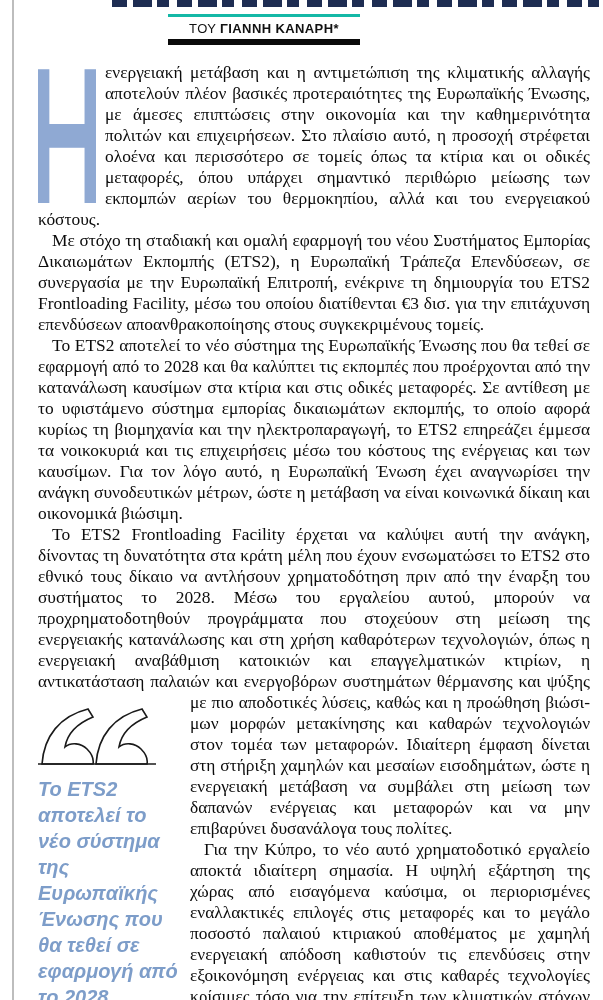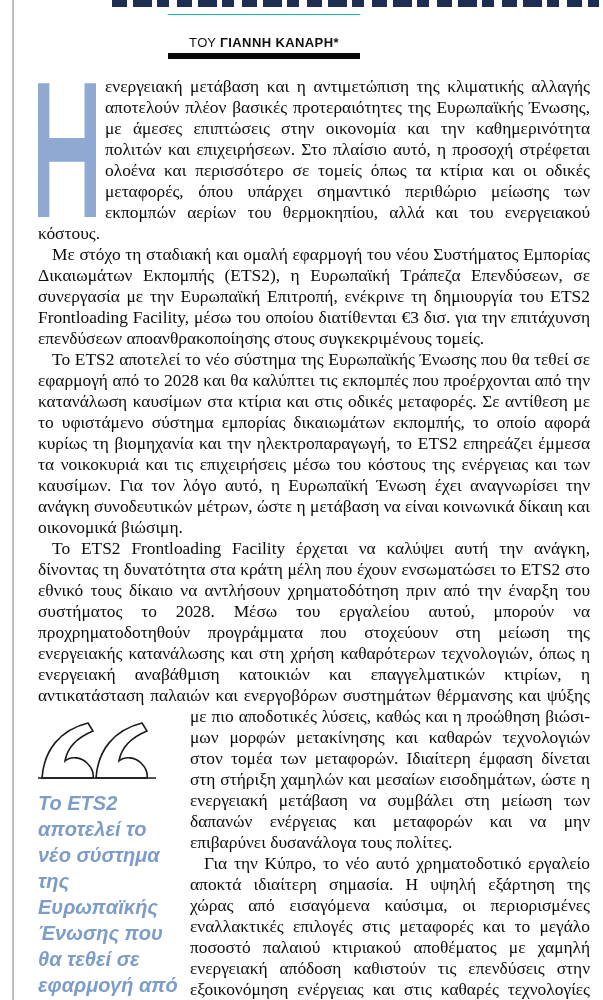--- a/index.html
+++ b/index.html
@@ -23,22 +23,22 @@
       #1e2d52 45px 57px, transparent 57px 65px);
   }
   .content { margin:0 13px 0 38px; }
   .byline-block {
     width:192px;
     margin:14px 0 17px 130px;
     text-align:center;
   }
   .byline-text {
     display:block;
-    border-top:1px solid #14b8a6;
-    padding:20px 0 3px 0;
+    border-top:3px solid #14b8a6;
+    padding:4px 0 3px 0;
     font-family:"Liberation Sans","DejaVu Sans",sans-serif;
     font-size:13px; letter-spacing:0.4px; color:#111;
     white-space:nowrap;
   }
   .byline-text .name { font-weight:bold; }
   .byline-bar { display:block; height:6px; background:#0a0a0a; }
 
   .article {
     font-size:17.4px; line-height:21px; color:#0c0c0c;
     text-align:justify;

